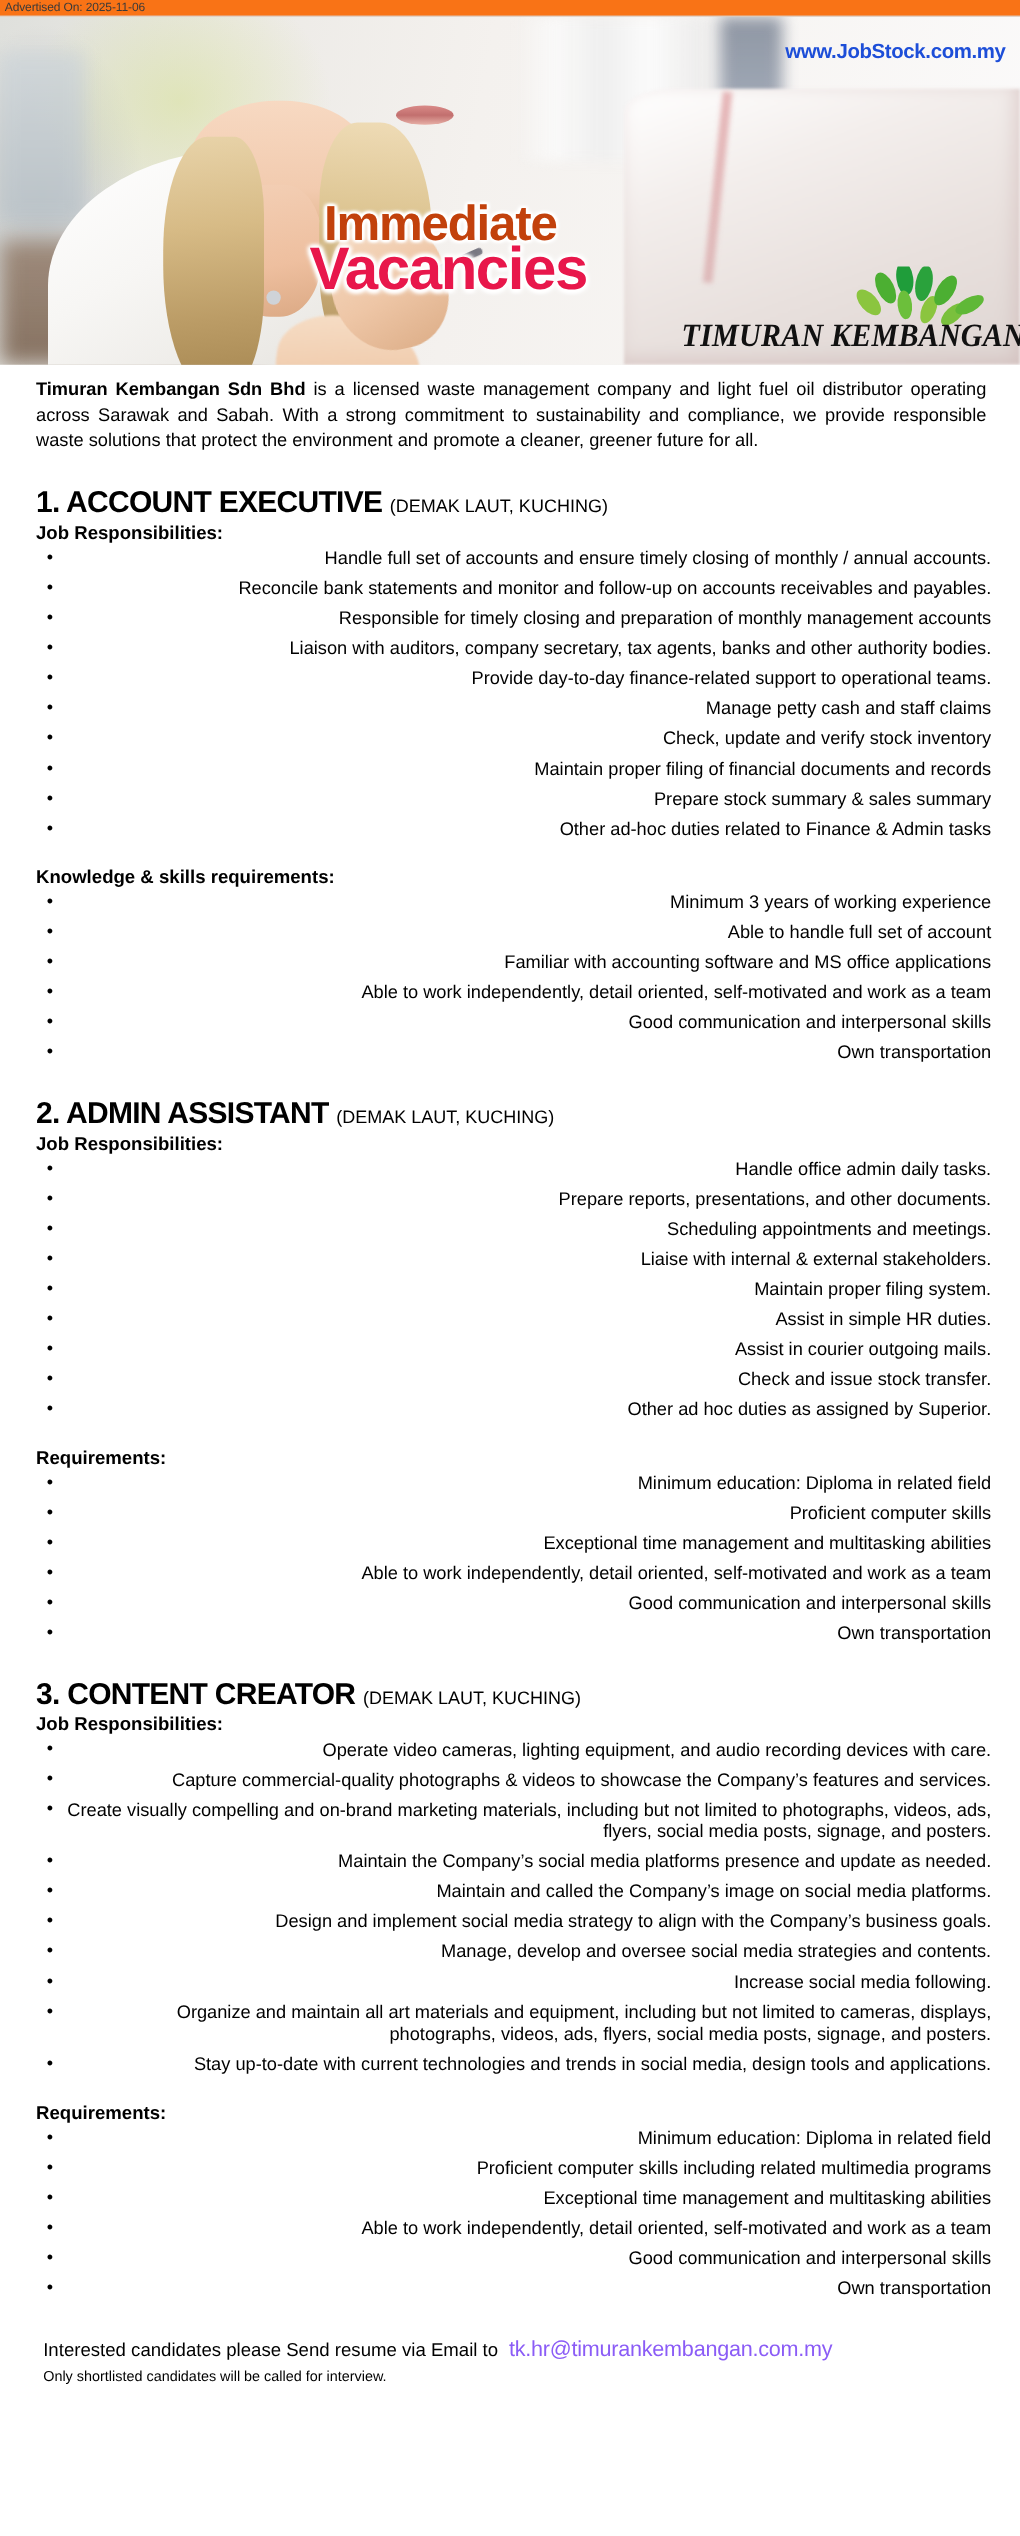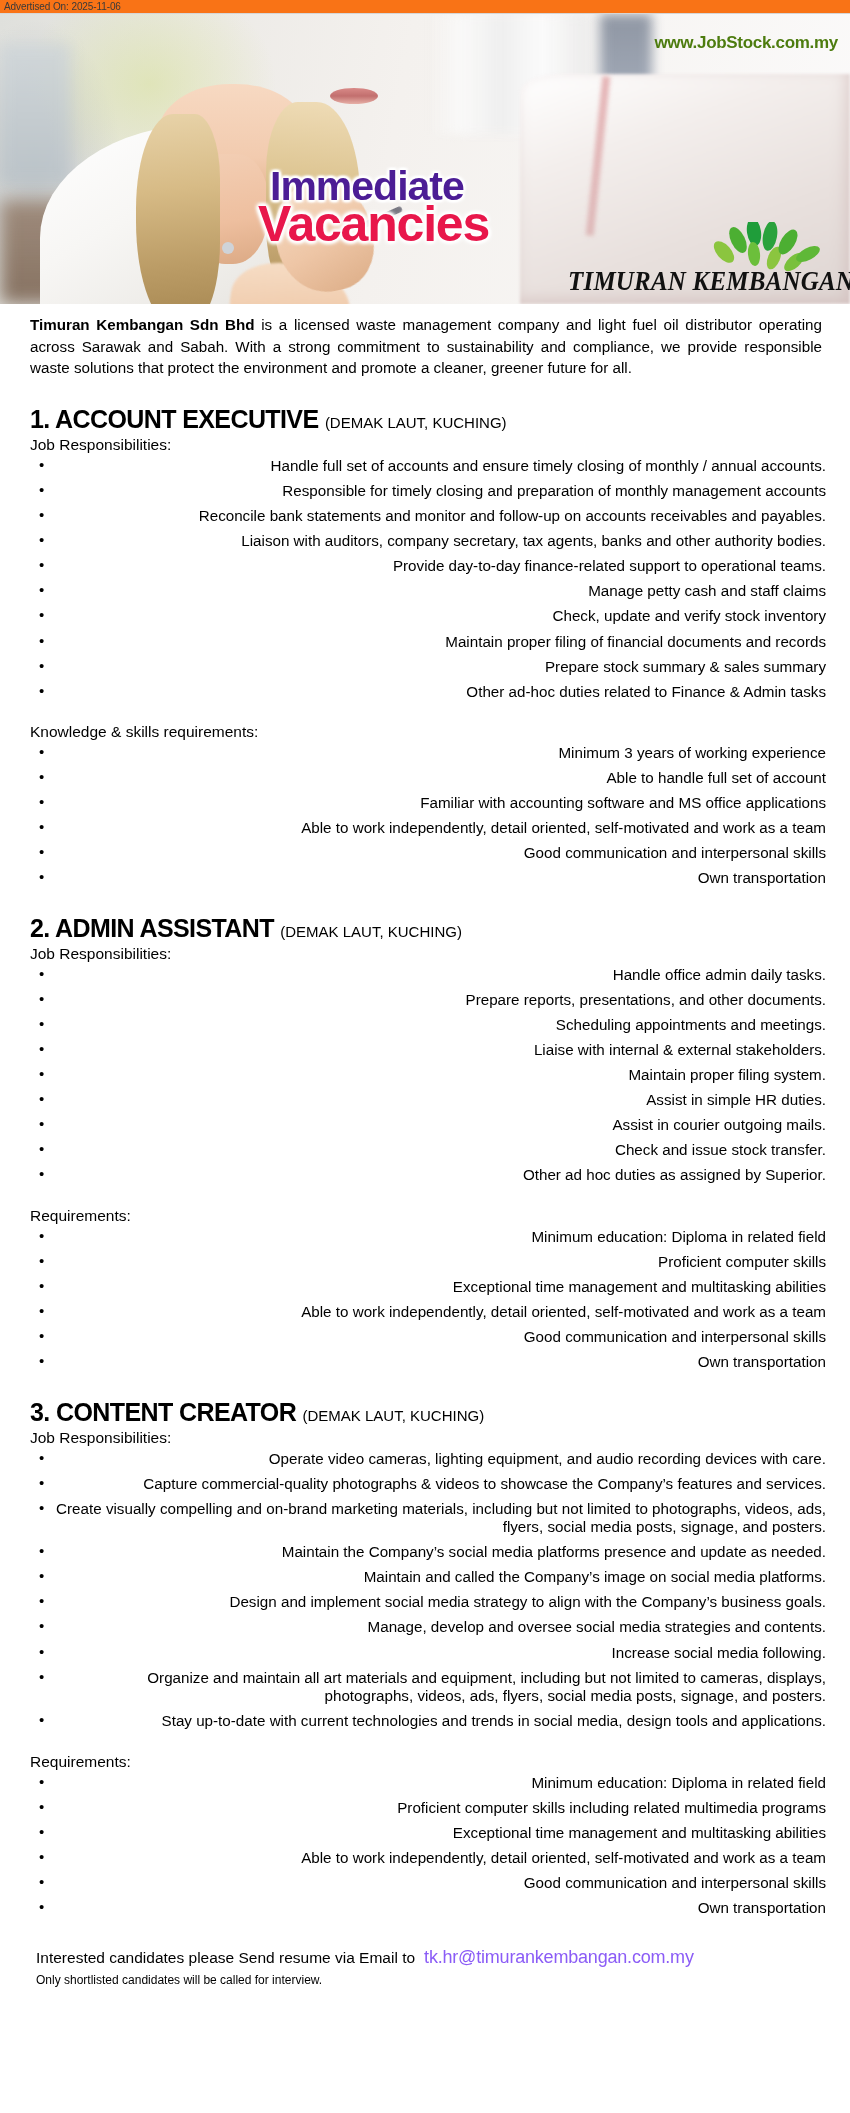--- a/index.html
+++ b/index.html
@@ -181,31 +181,31 @@
     filter: blur(0.5px);
   }
 
   
   .banner .url-text {
     position: absolute;
     right: 12px;
     top: 19px;
     font-size: 17px;
     font-weight: bold;
-    color: #4d7c0f;
+    color: #1d4ed8;
     letter-spacing: -0.3px;
     white-space: nowrap;
   }
   .banner .headline-immediate {
     position: absolute;
     left: 270px;
     top: 152px;
     font-size: 41px;
     font-weight: bold;
-    color: #4c1d95;
+    color: #c2410c;
     letter-spacing: -1px;
     line-height: 1;
     text-shadow:
       2px 0 2px #fff, -2px 0 2px #fff, 0 2px 2px #fff, 0 -2px 2px #fff,
       2px 2px 3px #fff, -2px -2px 3px #fff, 2px -2px 3px #fff, -2px 2px 3px #fff;
     white-space: nowrap;
   }
   .banner .headline-vacancies {
     position: absolute;
     left: 258px;
@@ -273,21 +273,21 @@
     margin-bottom: 2px;
     white-space: nowrap;
   }
   .job-title .loc {
     font-size: 15px;
     font-weight: normal;
     letter-spacing: 0;
   }
   .sub-head {
     font-size: 15.5px;
-    font-weight: normal;
+    font-weight: bold;
     margin-top: 2px;
     margin-bottom: 3px;
   }
   .sub-head.spaced { margin-top: 22px; }
 
   ul.bullets {
     list-style: none;
     margin: 0;
     padding: 0;
   }
@@ -385,22 +385,22 @@
 
   <div class="job">
     <div class="job-title">
       <span>1.</span>
       <span>ACCOUNT EXECUTIVE</span>
       <span class="loc">(DEMAK LAUT, KUCHING)</span>
     </div>
     <div class="sub-head">Job Responsibilities:</div>
     <ul class="bullets">
       <li>Handle full set of accounts and ensure timely closing of monthly / annual accounts.</li>
+      <li>Reconcile bank statements and monitor and follow-up on accounts receivables and payables.</li>
       <li>Responsible for timely closing and preparation of monthly management accounts</li>
-      <li>Reconcile bank statements and monitor and follow-up on accounts receivables and payables.</li>
       <li>Liaison with auditors, company secretary, tax agents, banks and other authority bodies.</li>
       <li>Provide day-to-day finance-related support to operational teams.</li>
       <li>Manage petty cash and staff claims</li>
       <li>Check, update and verify stock inventory</li>
       <li>Maintain proper filing of financial documents and records</li>
       <li>Prepare stock summary &amp; sales summary</li>
       <li>Other ad-hoc duties related to Finance &amp; Admin tasks</li>
     </ul>
     <div class="sub-head spaced">Knowledge &amp; skills requirements:</div>
     <ul class="bullets">

